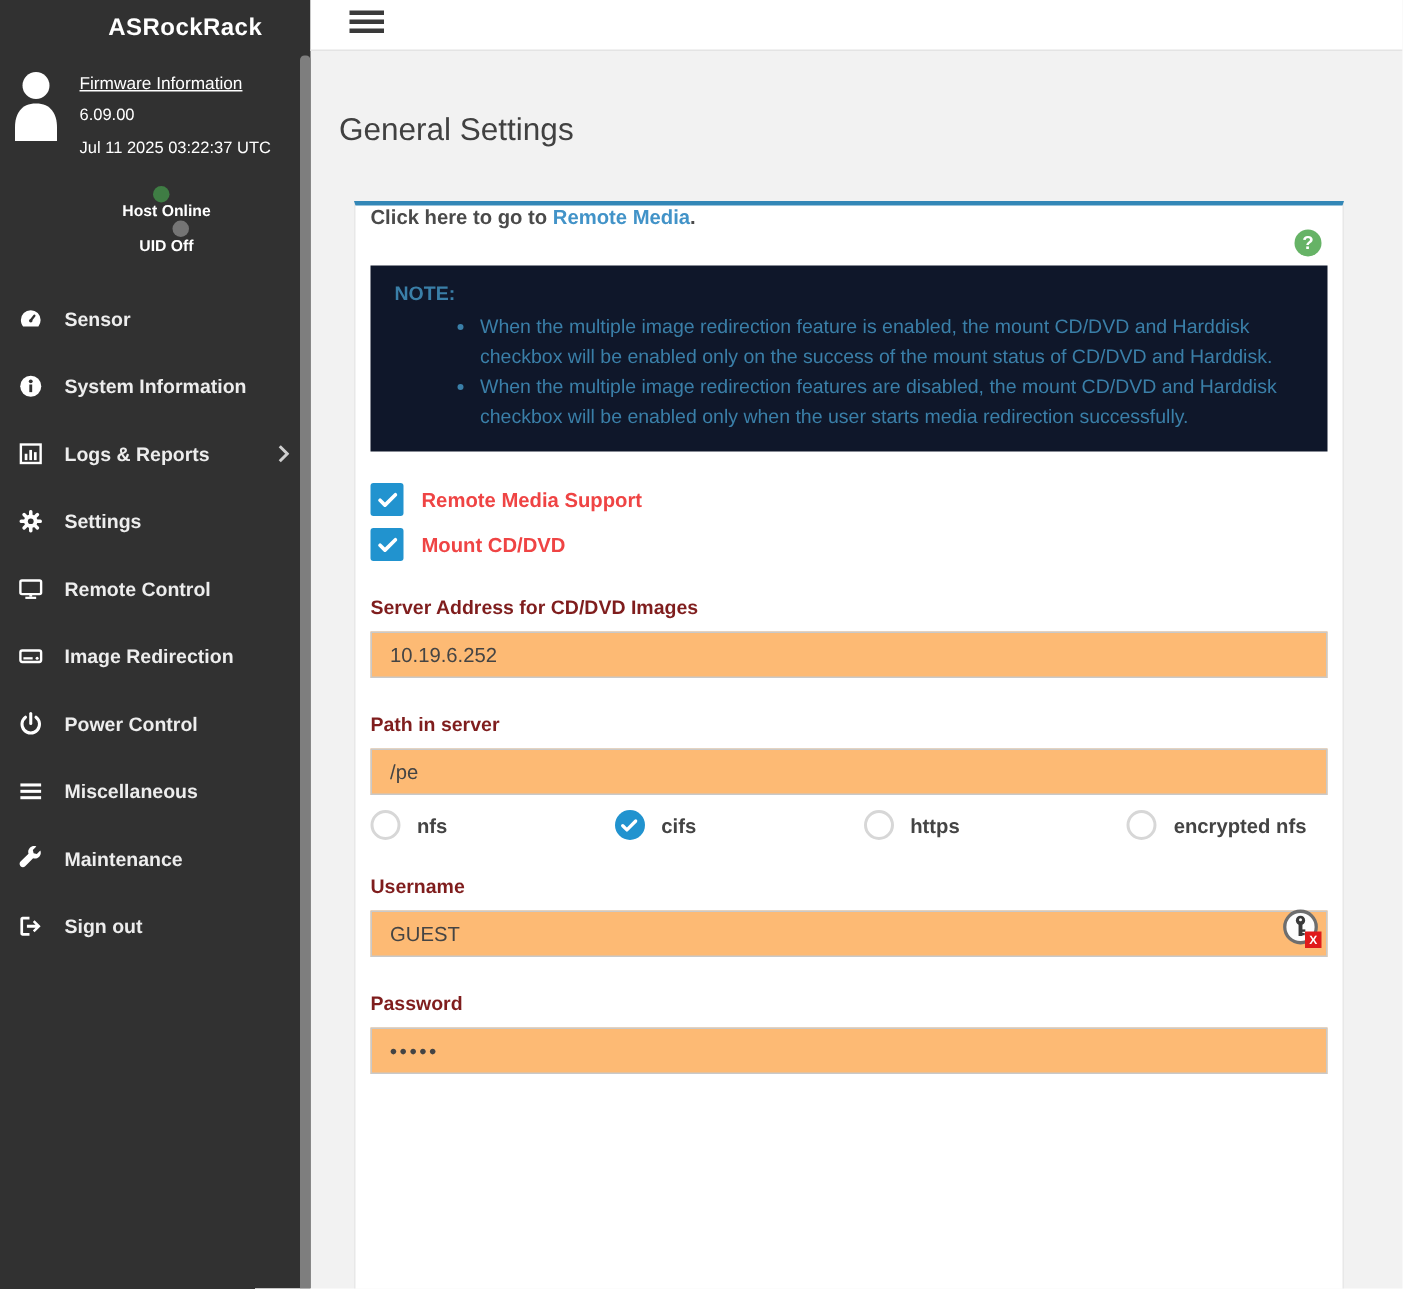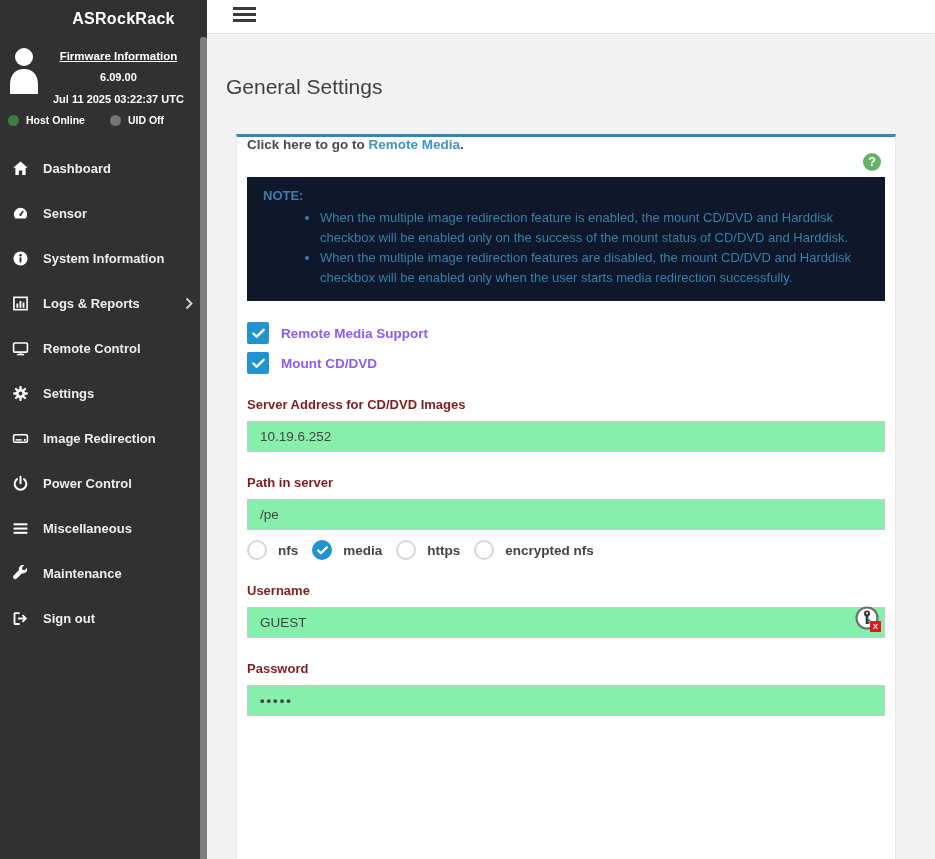--- a/index.html
+++ b/index.html
@@ -14,25 +14,25 @@
   .sidebar {
     width:207px; min-width:207px; height:859px;
     background:#313131; color:#fff; position:relative;
   }
   .brand {
     height:38px; display:flex; align-items:center; justify-content:center;
     font-size:16px; font-weight:bold; letter-spacing:.3px;padding-left:40px;
   }
   .user-panel { display:flex; padding:8px 8px 0 8px; }
   .avatar { width:32px; height:48px; flex:none; }
-  .user-info { margin-left:13px; font-size:11px; font-weight:bold; color:#fff;text-align:center; }
+  .user-info { margin-left:13px; font-size:11px; font-weight:normal; color:#fff; }
   .fw-link { display:block; text-decoration:underline; color:#fff; font-size:11.5px; margin-top:4px; cursor:pointer; }
   .fw-version { margin-top:9px; }
   .fw-date { margin-top:10px; }
-  .status-row { display:flex; align-items:center; margin:9px 0 0 8px; font-size:10.5px; font-weight:bold; }
+  .status-row { display:flex; align-items:center; margin:19px 0 0 8px; font-size:10.5px; font-weight:bold;flex-direction:column; }
   .dot { width:11px; height:11px; border-radius:50%; flex:none; }
   .dot-host { background:#3f7d44; }
   .dot-uid  { background:#757575; margin-left:25px; }
   .status-row span.lbl { margin-left:7px; }
   .nav { margin-top:20px; }
   .nav-item {
     height:45px; display:flex; align-items:center;
     padding:0 14px 0 10px; cursor:pointer;
     font-size:13px; font-weight:600; color:#ededed;
   }
@@ -63,29 +63,29 @@
   .note-box { margin-top:25px; background:#0f172a; color:#3a7fa8; padding:11px 16px 13px 16px; font-size:13px; }
   .note-title { font-weight:bold; }
   .note-box ul { margin:5px 0 0 0; padding-left:57px; }
   .note-box li { line-height:20px; }
   .check-row { display:flex; align-items:center; margin-top:21px; }
   .check-row + .check-row { margin-top:8px; }
   .checkbox {
     width:22px; height:22px; background:#2193cf; border-radius:2px; flex:none;
     display:flex; align-items:center; justify-content:center; cursor:pointer;
   }
-  .check-label { margin-left:12px; font-size:13.5px; font-weight:600; color:#8b5cf6; cursor:pointer; }
+  .check-label { margin-left:12px; font-size:13.5px; font-weight:600; color:#ef4444; cursor:pointer; }
   .field-label { display:block; margin-top:23px; font-size:13px; font-weight:600; color:#7f1d1d; }
   .text-input {
     width:100%; height:31px; margin-top:9px;
-    border:1px solid #c9c9c9; border-radius:0; background:#86efac;
+    border:1px solid #c9c9c9; border-radius:0; background:#fdba74;
     padding:0 12px; font-size:13.5px; color:#444;
     font-family:"Liberation Sans", sans-serif; outline:none;
   }
-  .radio-row { display:flex; align-items:center; margin-top:10px; }
+  .radio-row { display:flex; align-items:center; margin-top:10px;justify-content:space-between; }
   .radio-opt { display:flex; align-items:center; margin-right:14px; }
   .radio-circle {
     width:20px; height:20px; border-radius:50%; border:2px solid #d7d7d7; background:#fff;
     flex:none; cursor:pointer;
   }
   .radio-circle.selected {
     border:none; background:#2193cf;
     display:flex; align-items:center; justify-content:center;
   }
   .radio-label { margin-left:11px; font-size:13.5px; font-weight:600; color:#444; cursor:pointer; }
@@ -120,28 +120,20 @@
     <span class="dot dot-host"></span>
     <span class="lbl">Host Online</span>
     <span class="dot dot-uid"></span>
     <span class="lbl">UID Off</span>
   </div>
 
   <nav class="nav">
     <div class="nav-item">
       <span class="micon">
         <svg width="17" height="17" viewBox="0 0 16 16">
-            <path fill="#fff" d="M8 1.3 14.8 7.4 12.8 7.4 12.8 14.2 9.6 14.2 9.6 9.8 6.4 9.8 6.4 14.2 3.2 14.2 3.2 7.4 1.2 7.4Z"></path>
-          </svg>
-      </span>
-      <span>Dashboard</span>
-    </div>
-    <div class="nav-item">
-      <span class="micon">
-        <svg width="17" height="17" viewBox="0 0 16 16">
             <path fill="#fff" d="M8 2.6a6.2 6.2 0 0 0-6.2 6.2c0 1.5.5 2.9 1.4 4h9.6a6.2 6.2 0 0 0 1.4-4A6.2 6.2 0 0 0 8 2.6z"></path>
             <rect x="7.3" y="4.6" width="1.4" height="4.8" rx=".7" fill="#313131" transform="rotate(38 8 9)"></rect>
             <circle cx="8" cy="9.2" r="1.1" fill="#313131"></circle>
           </svg>
       </span>
       <span>Sensor</span>
     </div>
     <div class="nav-item">
       <span class="micon">
         <svg width="17" height="17" viewBox="0 0 16 16">
@@ -160,49 +152,49 @@
             <rect x="7.1" y="5.6" width="1.7" height="6.4" fill="#fff"></rect>
             <rect x="10" y="7" width="1.7" height="5" fill="#fff"></rect>
           </svg>
       </span>
       <span>Logs &amp; Reports</span>
       <span class="chev">
         <svg width="8" height="13" viewBox="0 0 8 13">
             <polyline points="1.5,1.5 6.5,6.5 1.5,11.5" fill="none" stroke="#cfcfcf" stroke-width="2"></polyline>
           </svg>
       </span>
-    </div>
-    <div class="nav-item">
-      <span class="micon">
-        <svg width="17" height="17" viewBox="0 0 16 16">
-            <rect x="1.5" y="2.8" width="13" height="8.6" rx="1" fill="none" stroke="#fff" stroke-width="1.5"></rect>
-            <rect x="7.1" y="11.4" width="1.8" height="1.6" fill="#fff"></rect>
-            <rect x="4.6" y="13" width="6.8" height="1.4" fill="#fff"></rect>
-          </svg>
-      </span>
-      <span>Remote Control</span>
     </div>
     <div class="nav-item">
       <span class="micon">
         <svg width="17" height="17" viewBox="0 0 16 16">
             <g fill="#fff">
               <rect x="6.9" y="1" width="2.2" height="14" rx="1"></rect>
               <rect x="6.9" y="1" width="2.2" height="14" rx="1" transform="rotate(45 8 8)"></rect>
               <rect x="6.9" y="1" width="2.2" height="14" rx="1" transform="rotate(90 8 8)"></rect>
               <rect x="6.9" y="1" width="2.2" height="14" rx="1" transform="rotate(135 8 8)"></rect>
               <circle cx="8" cy="8" r="4.2"></circle>
             </g>
             <circle cx="8" cy="8" r="1.8" fill="#313131"></circle>
           </svg>
       </span>
       <span>Settings</span>
     </div>
     <div class="nav-item">
       <span class="micon">
         <svg width="17" height="17" viewBox="0 0 16 16">
+            <rect x="1.5" y="2.8" width="13" height="8.6" rx="1" fill="none" stroke="#fff" stroke-width="1.5"></rect>
+            <rect x="7.1" y="11.4" width="1.8" height="1.6" fill="#fff"></rect>
+            <rect x="4.6" y="13" width="6.8" height="1.4" fill="#fff"></rect>
+          </svg>
+      </span>
+      <span>Remote Control</span>
+    </div>
+    <div class="nav-item">
+      <span class="micon">
+        <svg width="17" height="17" viewBox="0 0 16 16">
             <rect x="1.5" y="4.4" width="13" height="7.2" rx="1.2" fill="none" stroke="#fff" stroke-width="1.5"></rect>
             <rect x="3.4" y="8.6" width="5.8" height="1.4" fill="#fff"></rect>
             <circle cx="12" cy="9.3" r=".95" fill="#fff"></circle>
           </svg>
       </span>
       <span>Image Redirection</span>
     </div>
     <div class="nav-item">
       <span class="micon">
         <svg width="17" height="17" viewBox="0 0 16 16">
@@ -297,21 +289,21 @@
         <span class="radio-opt">
           <span class="radio-circle"></span>
           <span class="radio-label">nfs</span>
         </span>
         <span class="radio-opt">
           <span class="radio-circle selected">
             <svg width="11" height="9" viewBox="0 0 14 11">
                 <polyline points="1.5,5.5 5,9 12.5,1.5" fill="none" stroke="#fff" stroke-width="2.8" stroke-linecap="round" stroke-linejoin="round"></polyline>
               </svg>
           </span>
-          <span class="radio-label">media</span>
+          <span class="radio-label">cifs</span>
         </span>
         <span class="radio-opt">
           <span class="radio-circle"></span>
           <span class="radio-label">https</span>
         </span>
         <span class="radio-opt">
           <span class="radio-circle"></span>
           <span class="radio-label">encrypted nfs</span>
         </span>
       </div>

